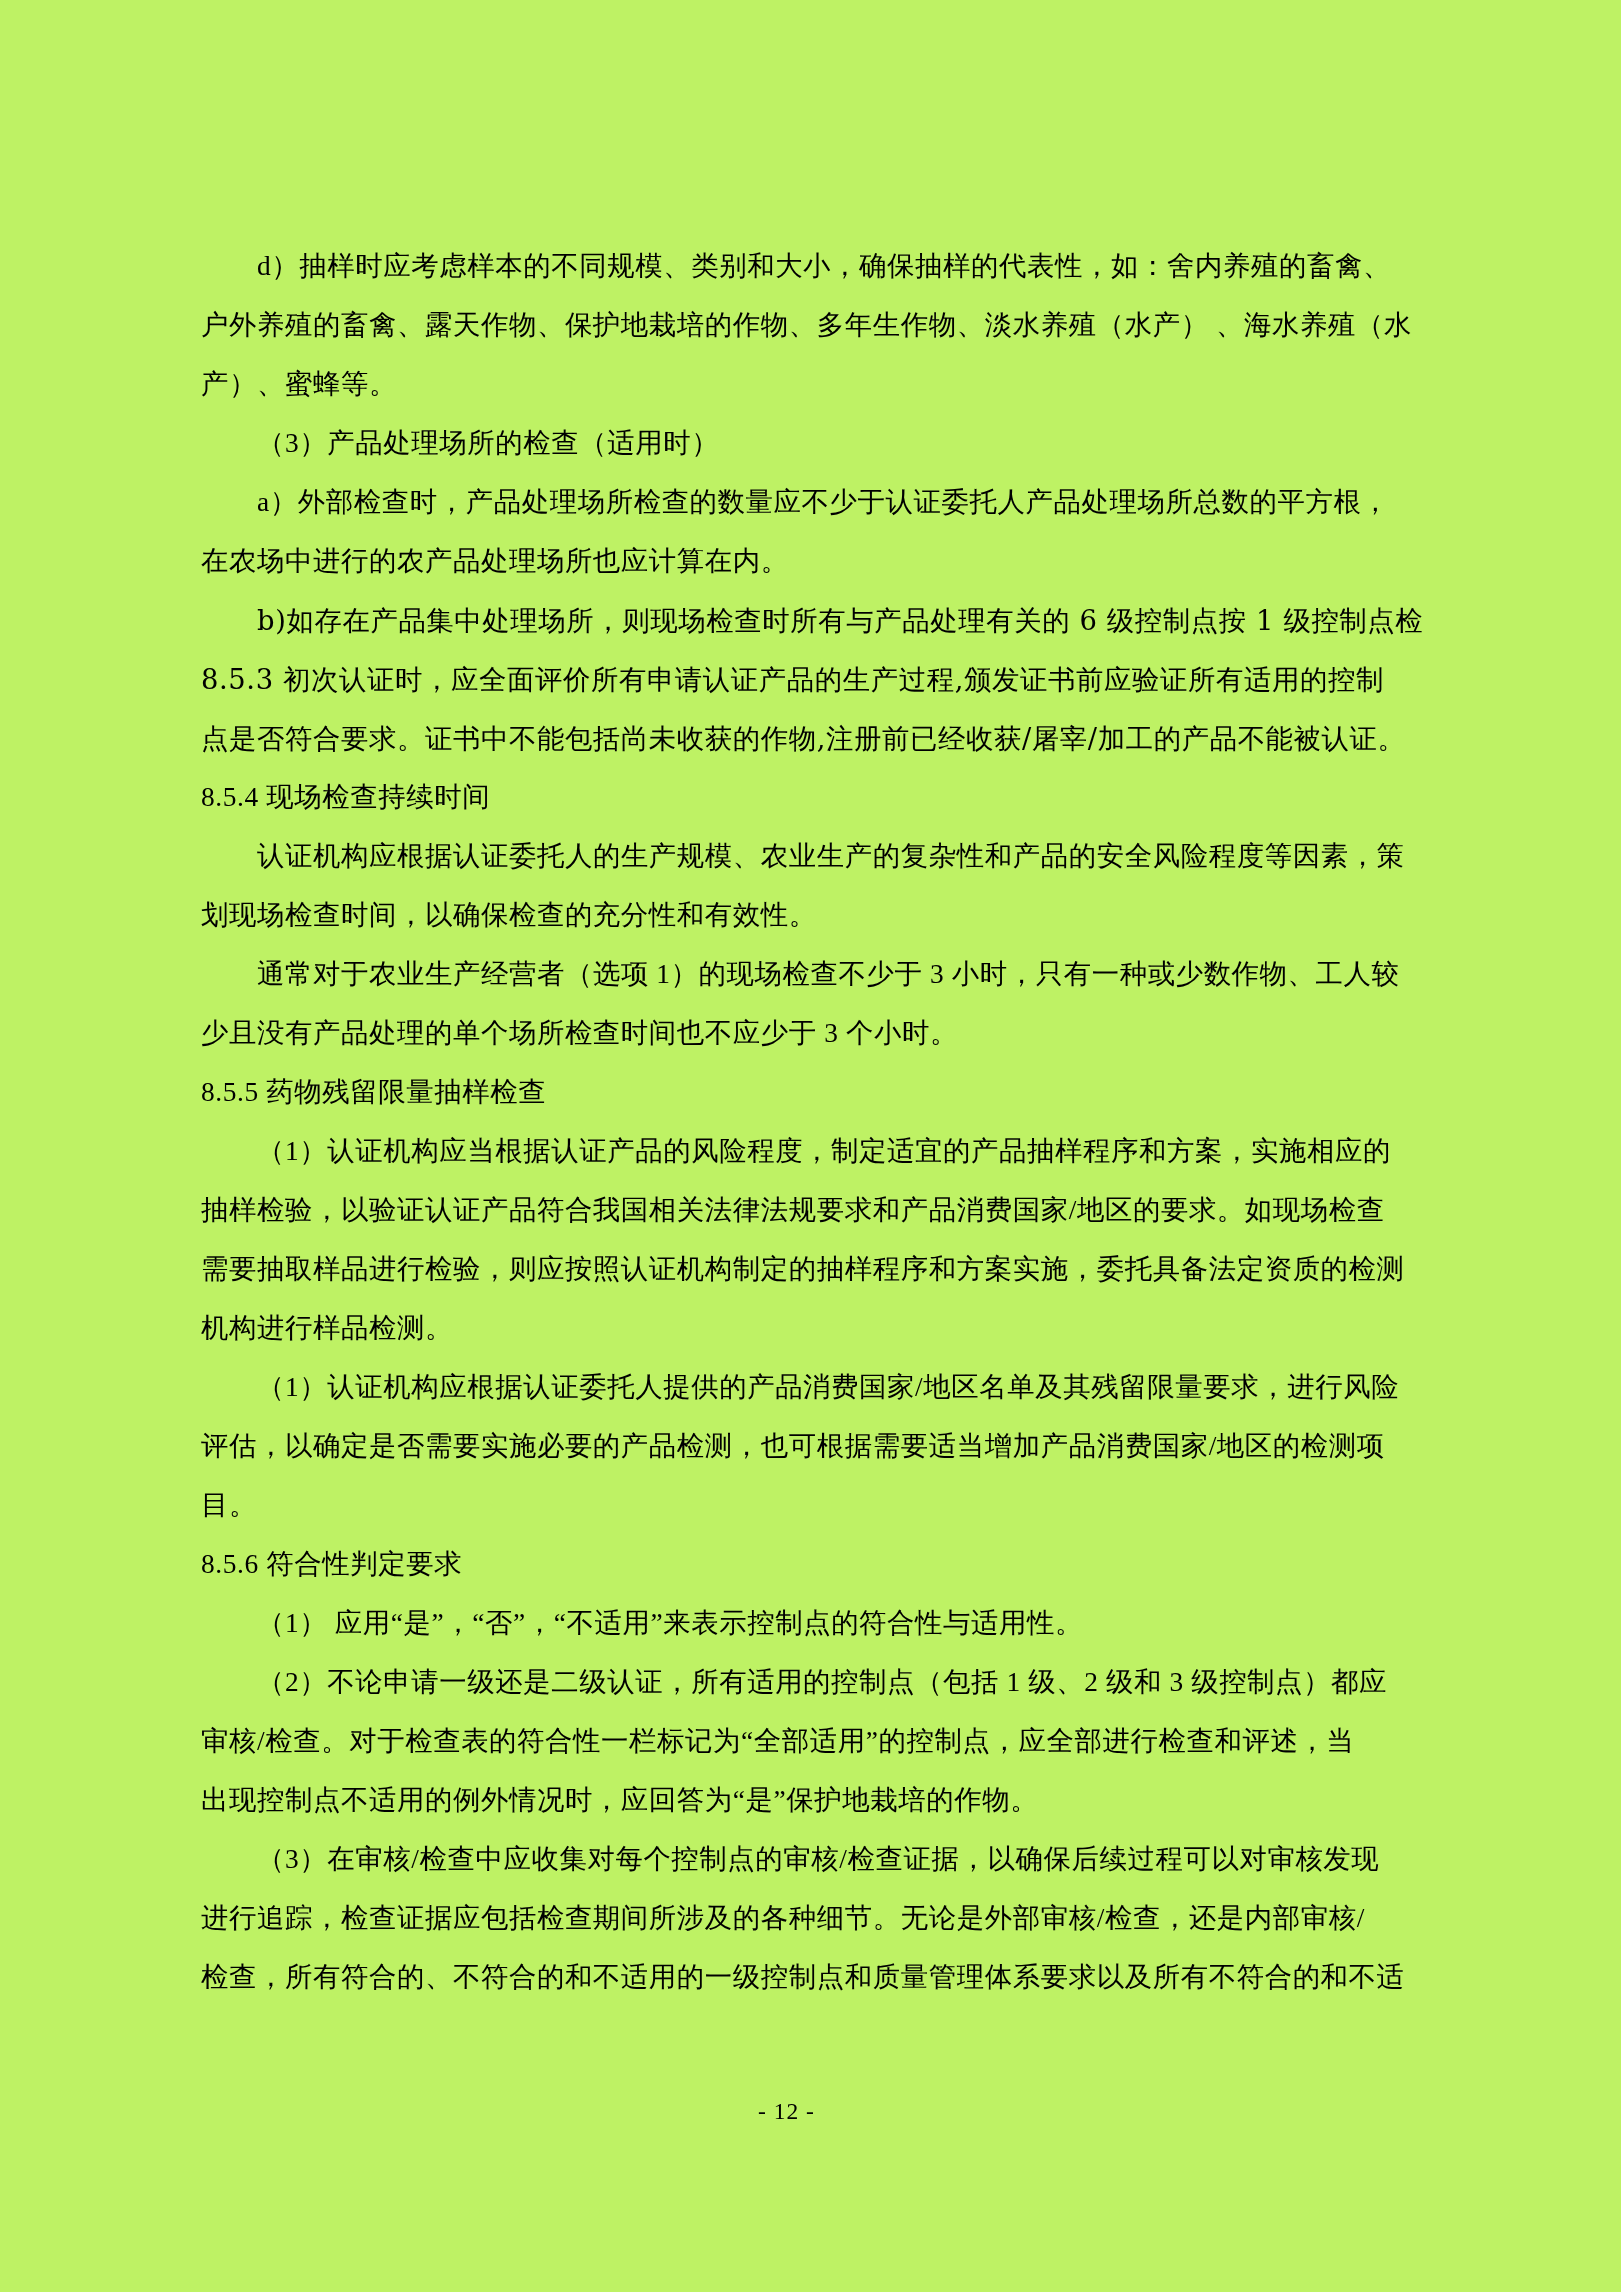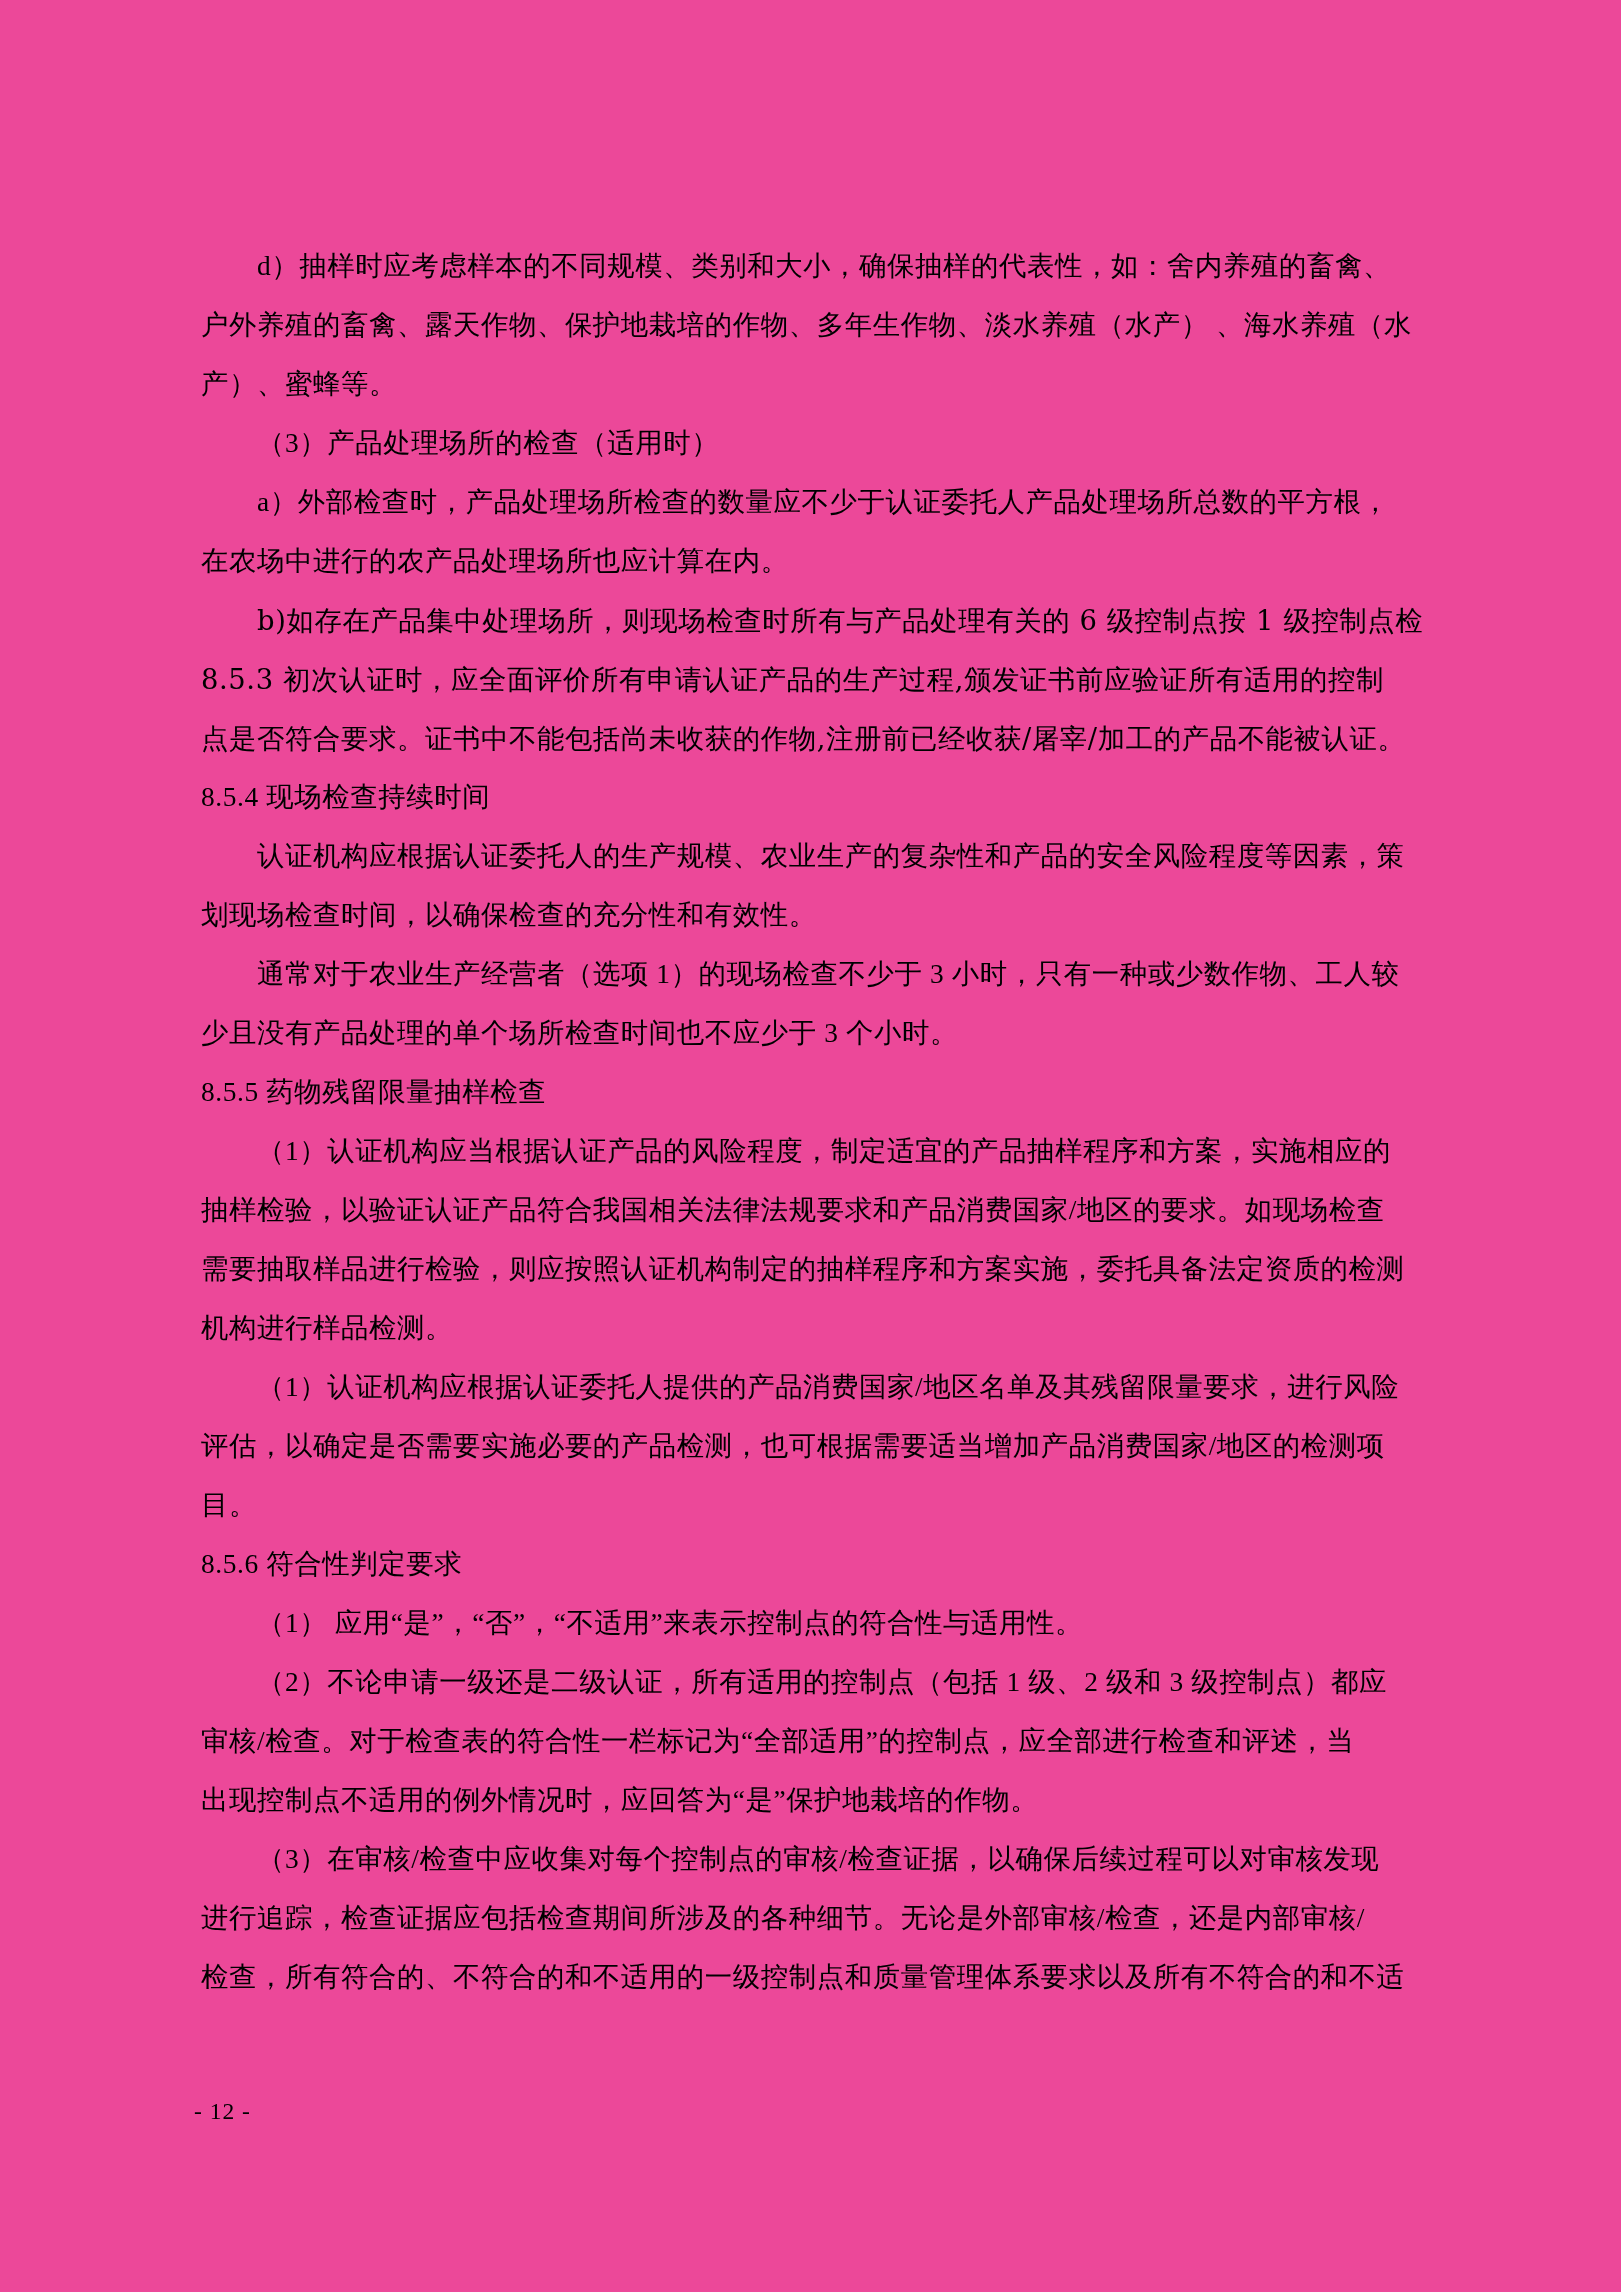--- a/index.html
+++ b/index.html
@@ -4,21 +4,21 @@
 <style>
   html, body {
     margin: 0;
     padding: 0;
     background: #ffffff;
   }
   .page {
     position: relative;
     width: 1621px;
     height: 2293px;
-    background: #ec4899;
+    background: #bef264;
     color: #000000;
     font-family: "Liberation Serif", "DejaVu Serif", serif;
     overflow: hidden;
   }
   .content {
     position: absolute;
     left: 201px;
     top: 237px;
     width: 1220px;
   }
@@ -31,23 +31,23 @@
   }
   .line.indent {
     padding-left: 56px;
   }
   .line.alt {
     font-family: "DejaVu Serif", "Liberation Serif", serif;
   }
   .page-number {
     position: absolute;
     top: 2098px;
-    left: 194px;
+    left: 201px;
     width: 1171px;
-    text-align: left;
+    text-align: center;
     font-size: 23.5px;
     line-height: 27.4px;
     letter-spacing: 1px;
     font-family: Liberation Serif, serif;
   }
 </style>
 </head>
 <body>
 
 <div class="page">

